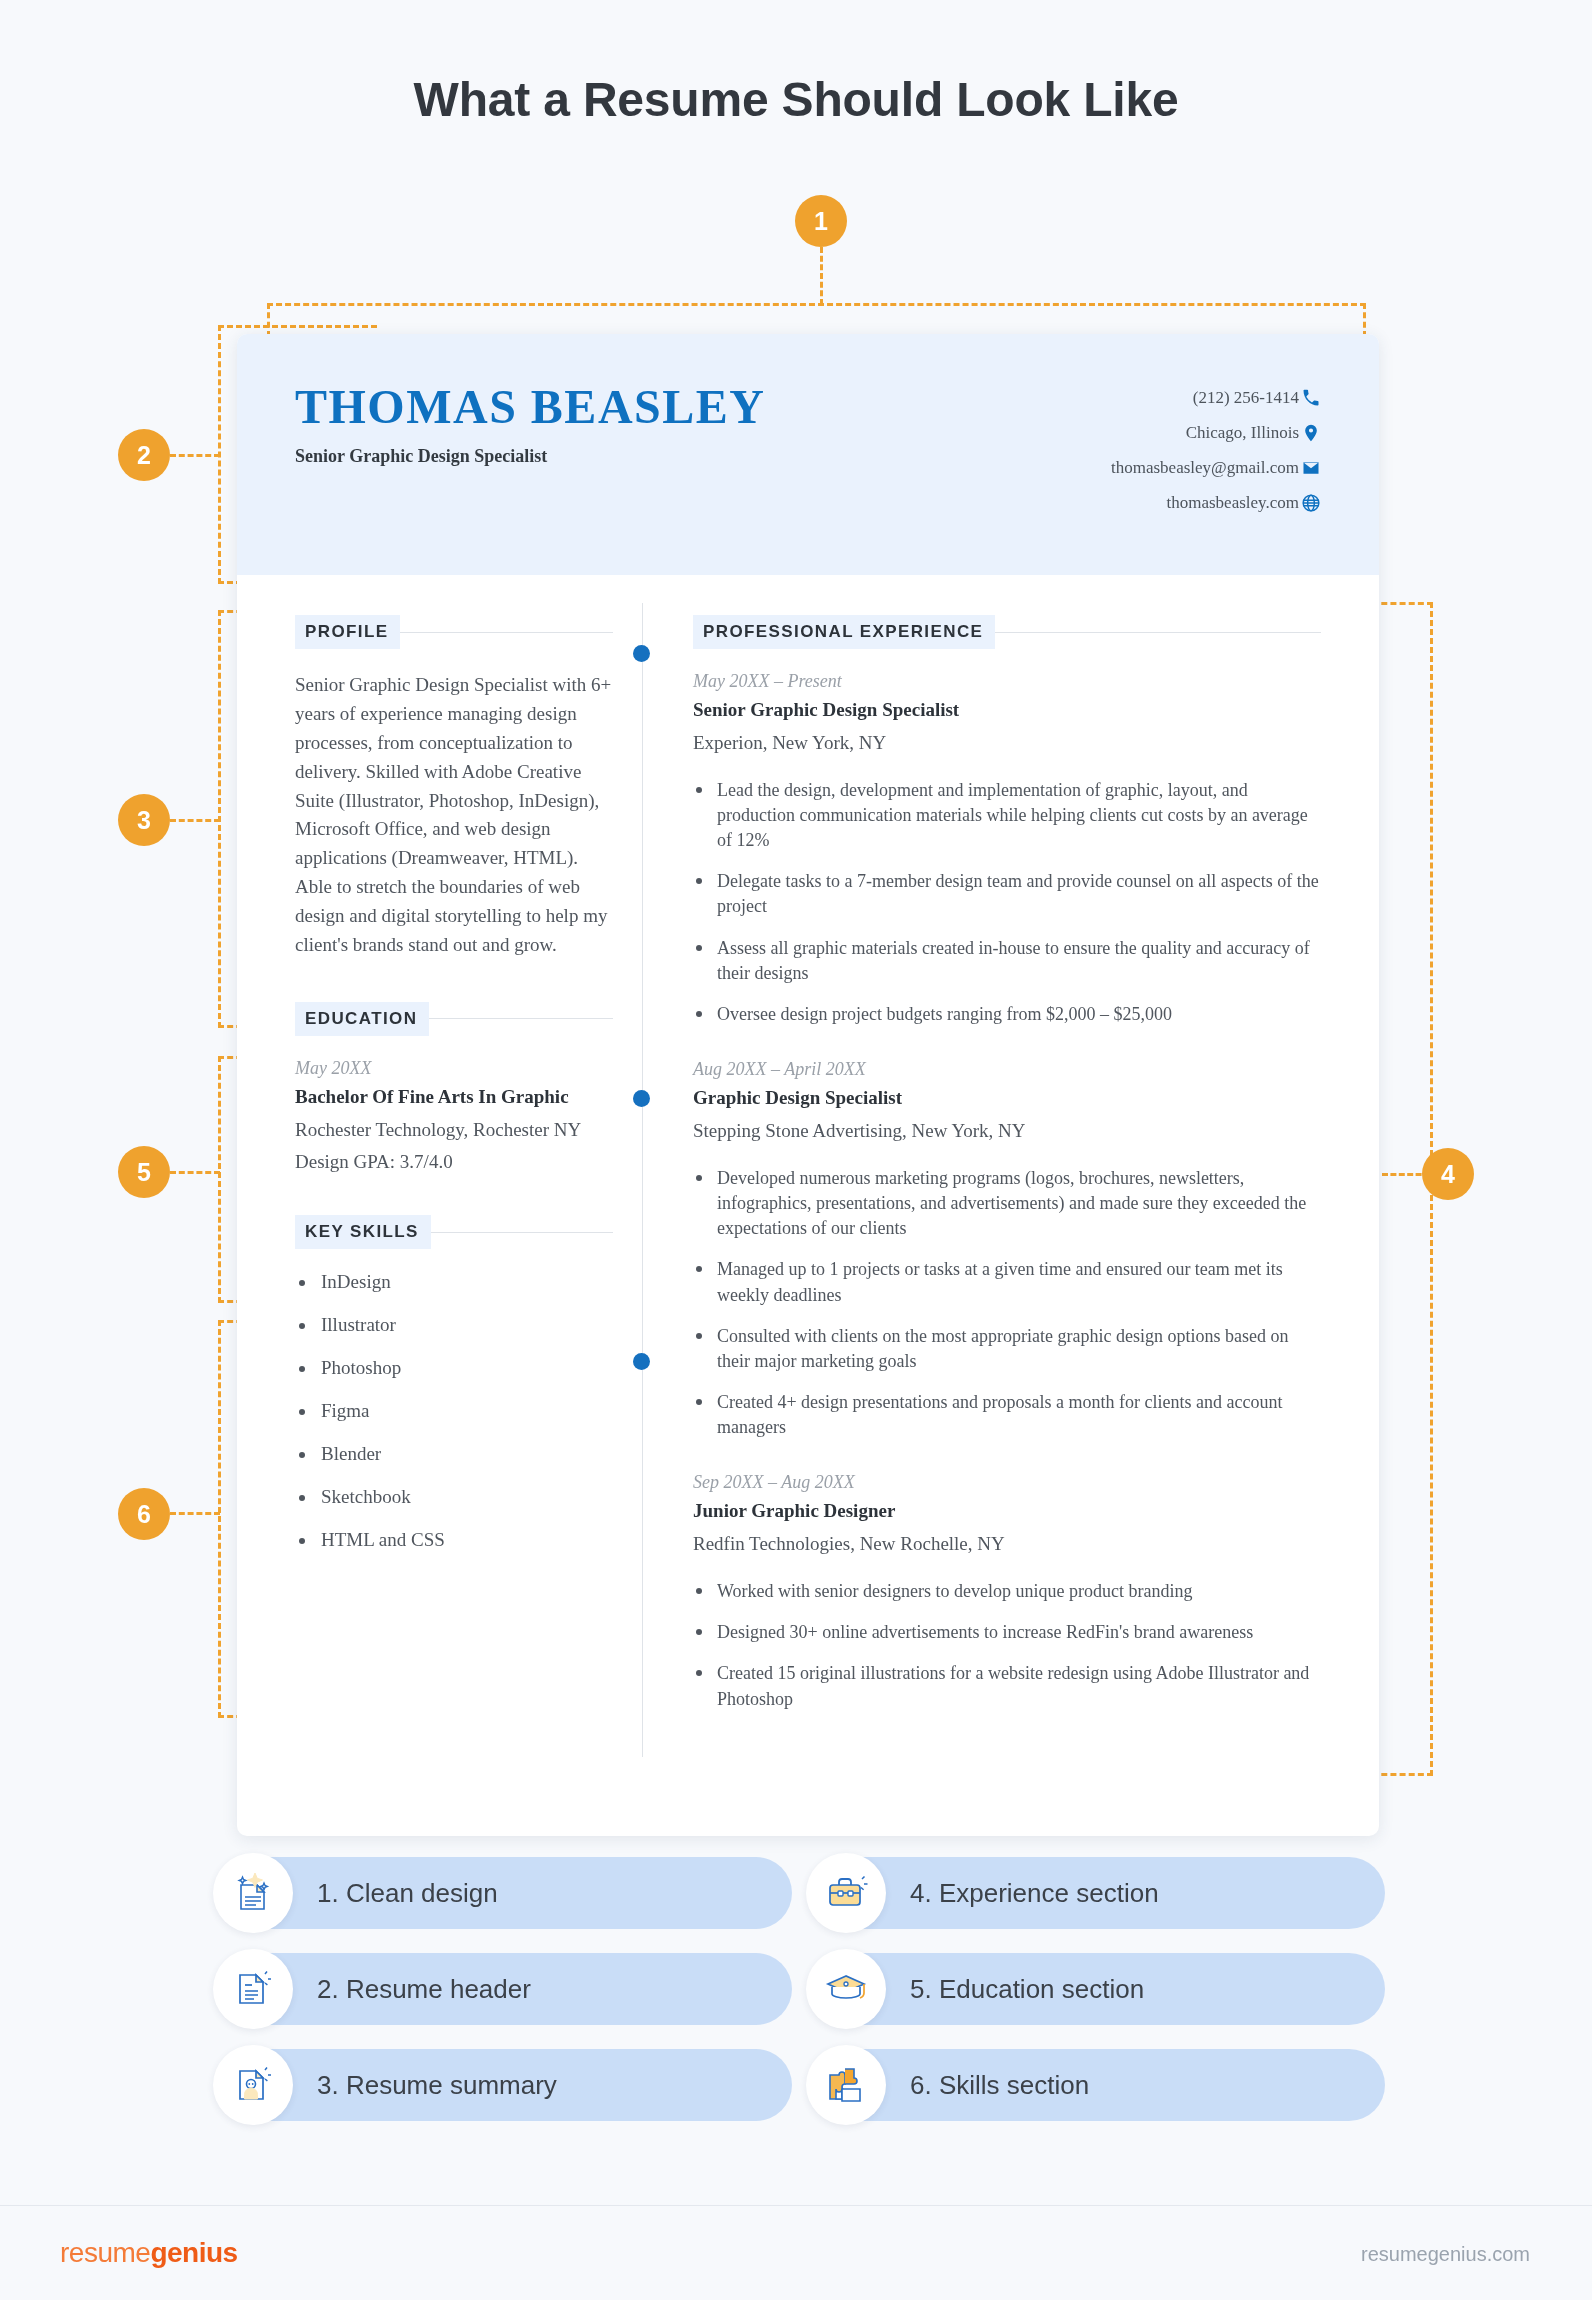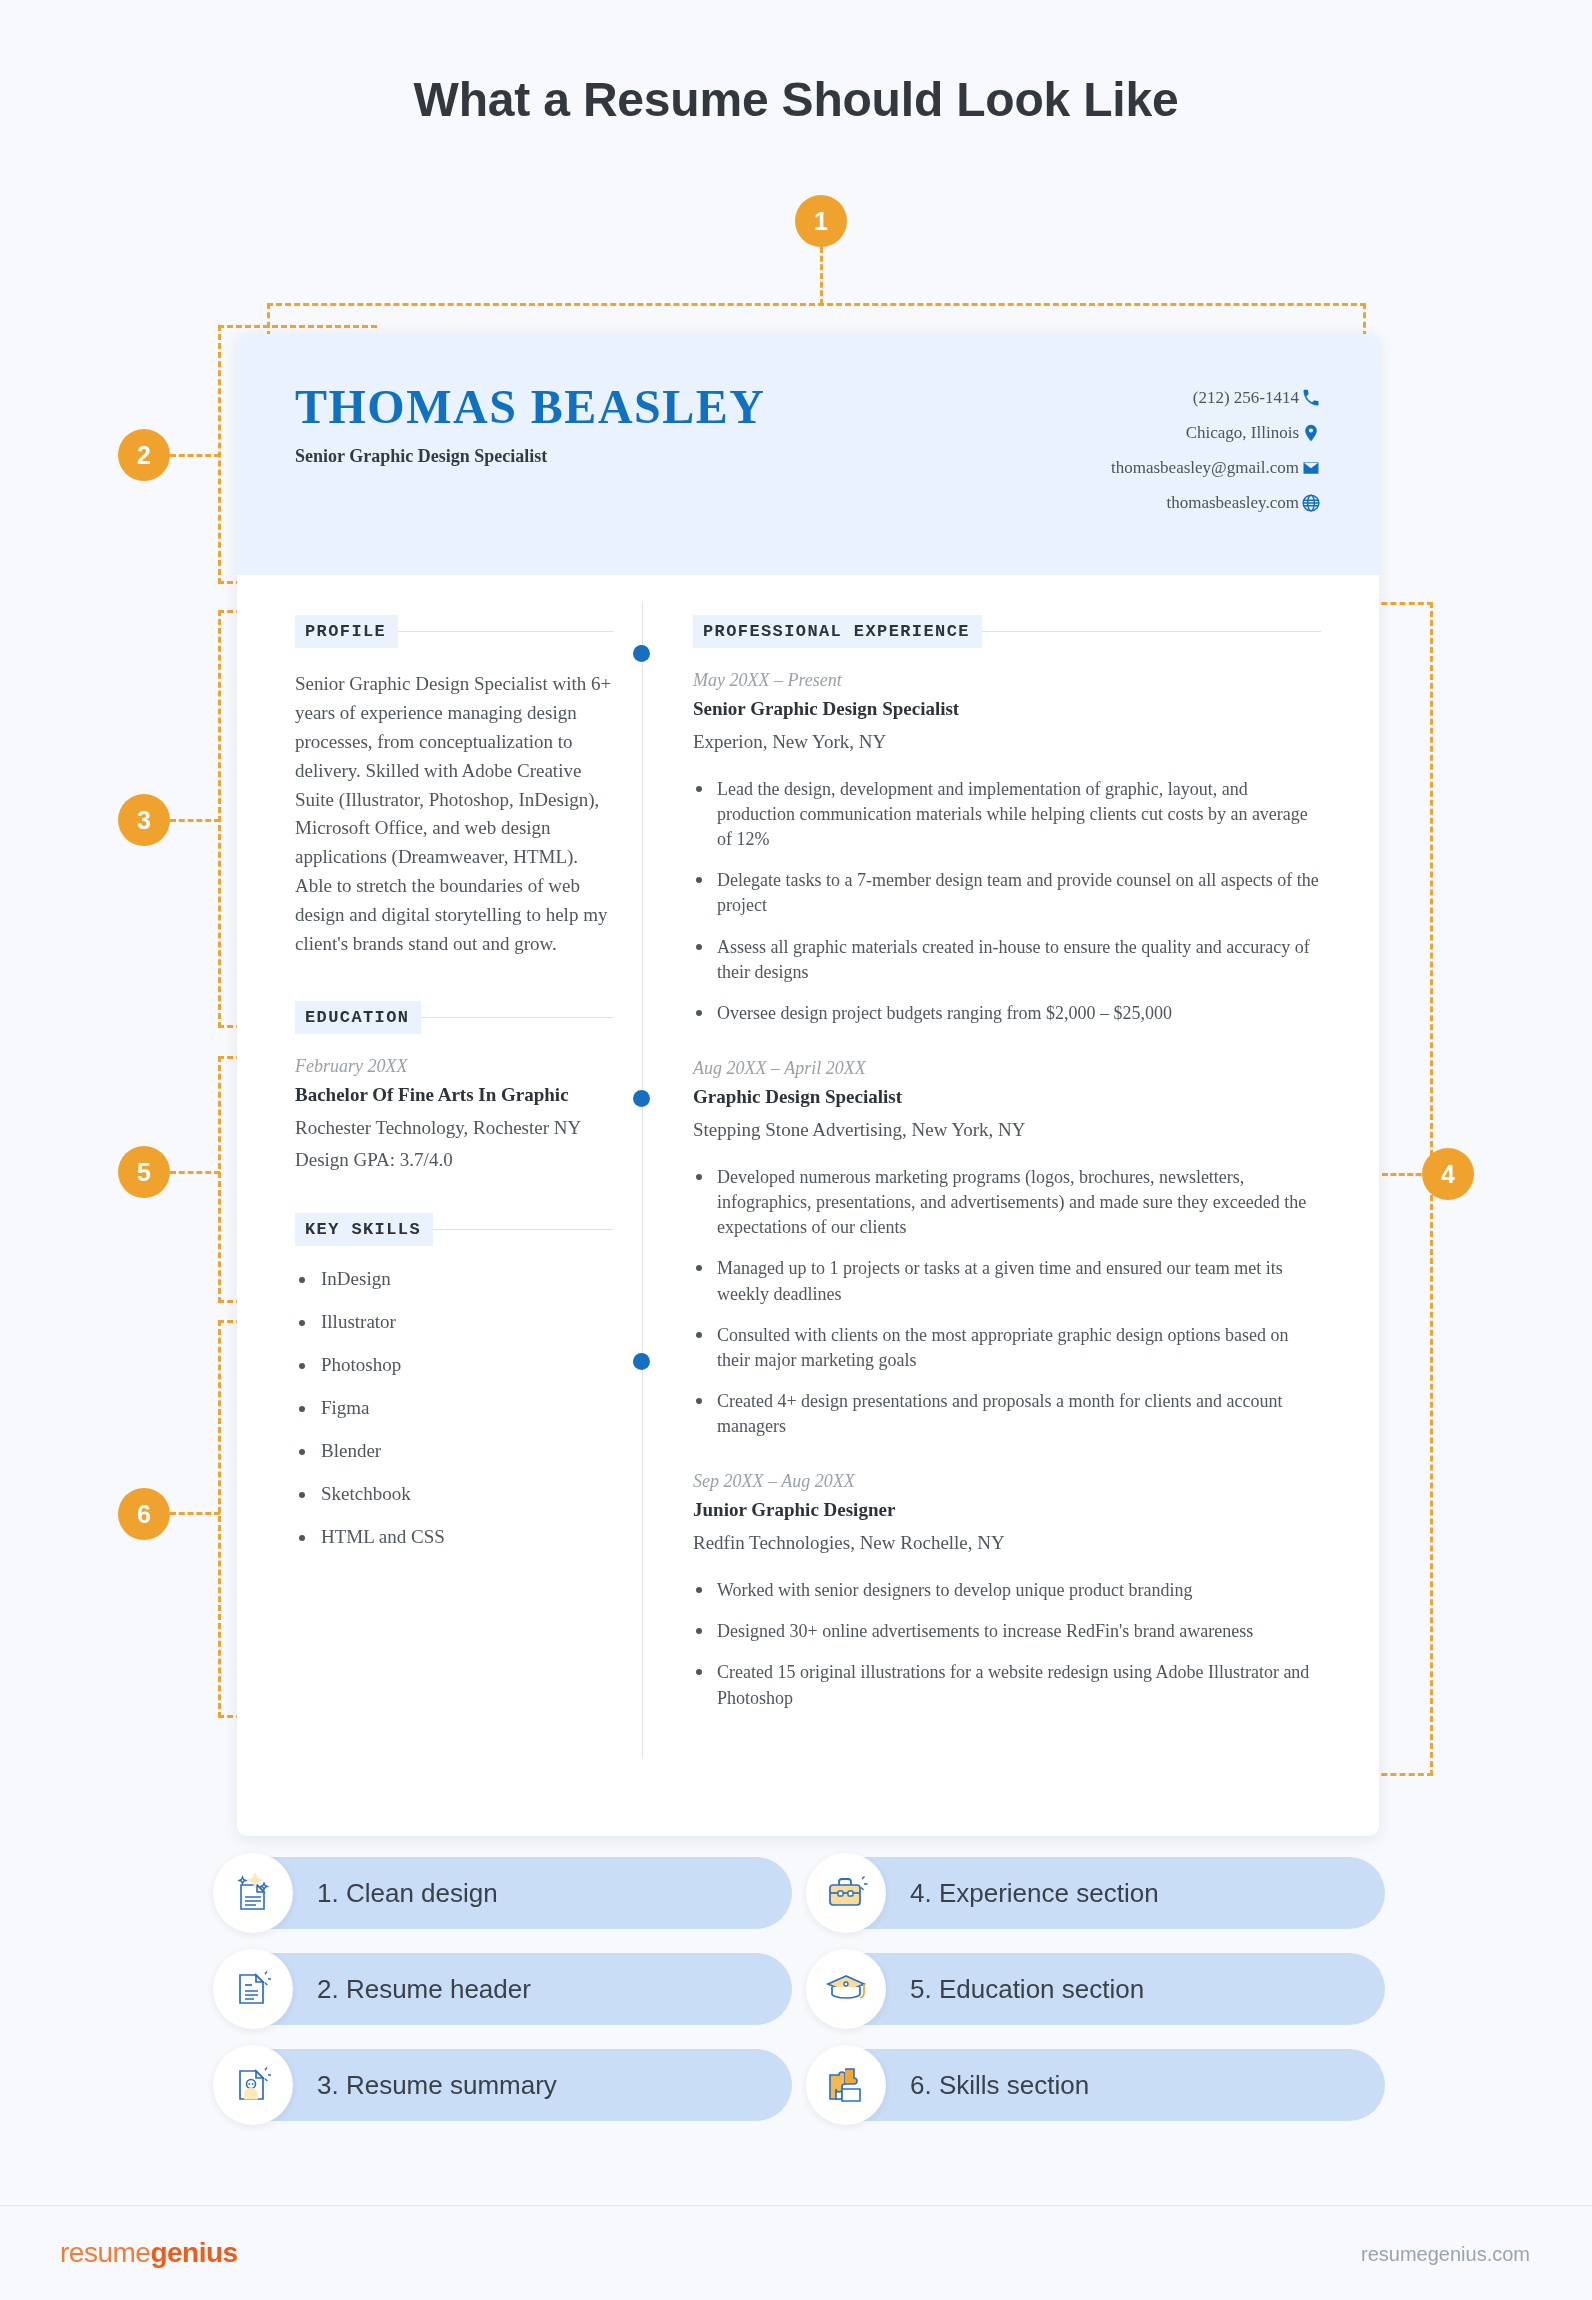--- a/index.html
+++ b/index.html
@@ -150,21 +150,21 @@
     flex: 1;
     padding: 0 58px 0 48px;
   }
 
   .sec-head {
     display: flex; align-items: center;
     margin-bottom: 22px;
   }
   .sec-label {
     background: #eaf2fd;
-    font-family: Liberation Mono, monospace;
+    font-family: Liberation Sans, sans-serif;
     font-size: 17px; font-weight: bold;
     letter-spacing: 1.4px;
     color: #2d333a;
     padding: 7px 12px 7px 10px;
     white-space: nowrap;
   }
   .sec-rule {
     flex: 1; height: 1px; background: #dfe3e8;
   }
   .sec-dot {
@@ -364,21 +364,21 @@
       <div class="sec-head">
         <div class="sec-label">PROFILE</div>
         <div class="sec-rule"></div>
       </div>
       <div class="profile-text">Senior Graphic Design Specialist with 6+ years of experience managing design processes, from conceptualization to delivery. Skilled with Adobe Creative Suite (Illustrator, Photoshop, InDesign), Microsoft Office, and web design applications (Dreamweaver, HTML). Able to stretch the boundaries of web design and digital storytelling to help my client's brands stand out and grow.</div>
 
       <div class="sec-head mt-32">
         <div class="sec-label">EDUCATION</div>
         <div class="sec-rule"></div>
       </div>
-      <div class="edu-date">February 20XX</div>
+      <div class="edu-date">May 20XX</div>
       <div class="edu-deg">Bachelor Of Fine Arts In Graphic</div>
       <div class="edu-school">Rochester Technology, Rochester NY</div>
       <div class="edu-gpa">Design GPA: 3.7/4.0</div>
 
       <div class="sec-head mt-32">
         <div class="sec-label">KEY SKILLS</div>
         <div class="sec-rule"></div>
       </div>
       <ul class="skills-list">
         <li>InDesign</li>

